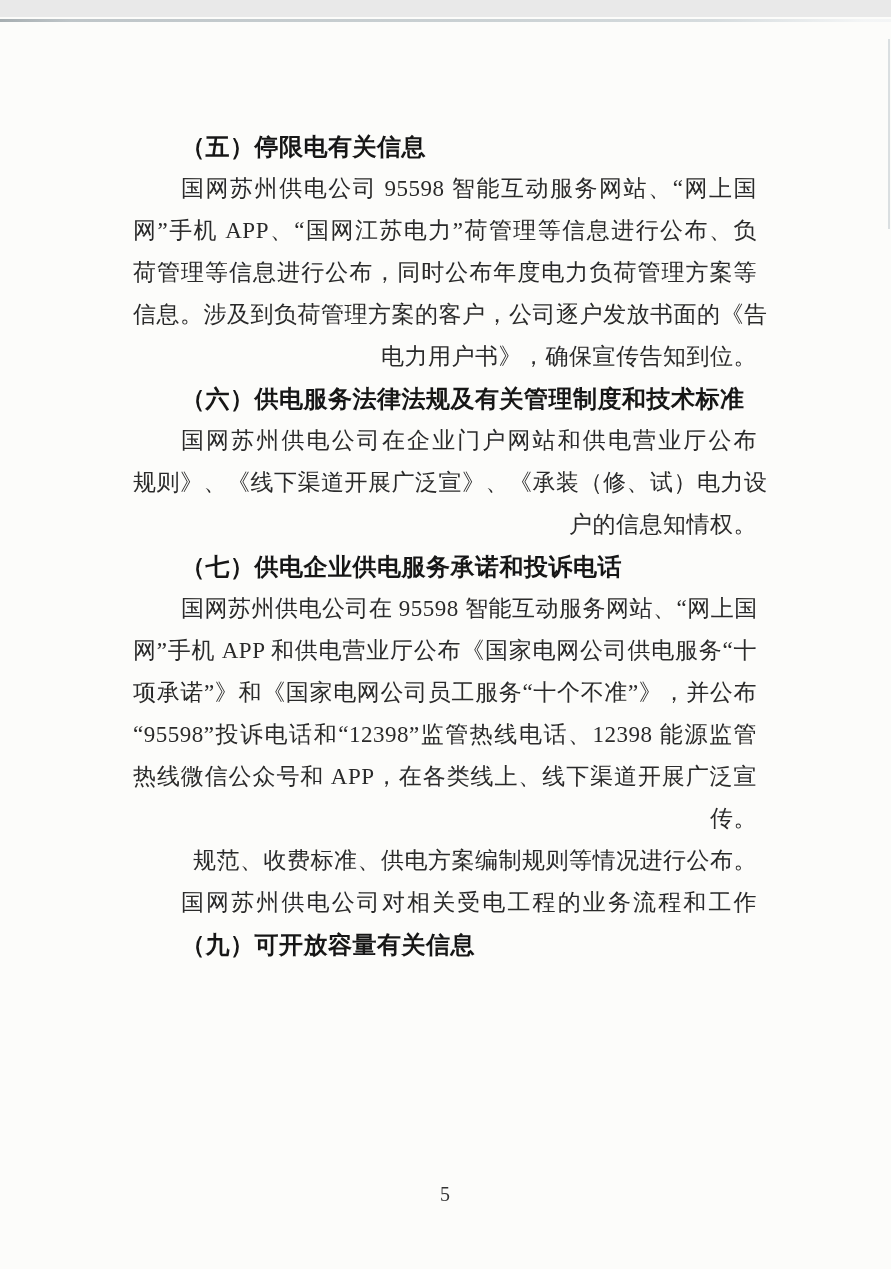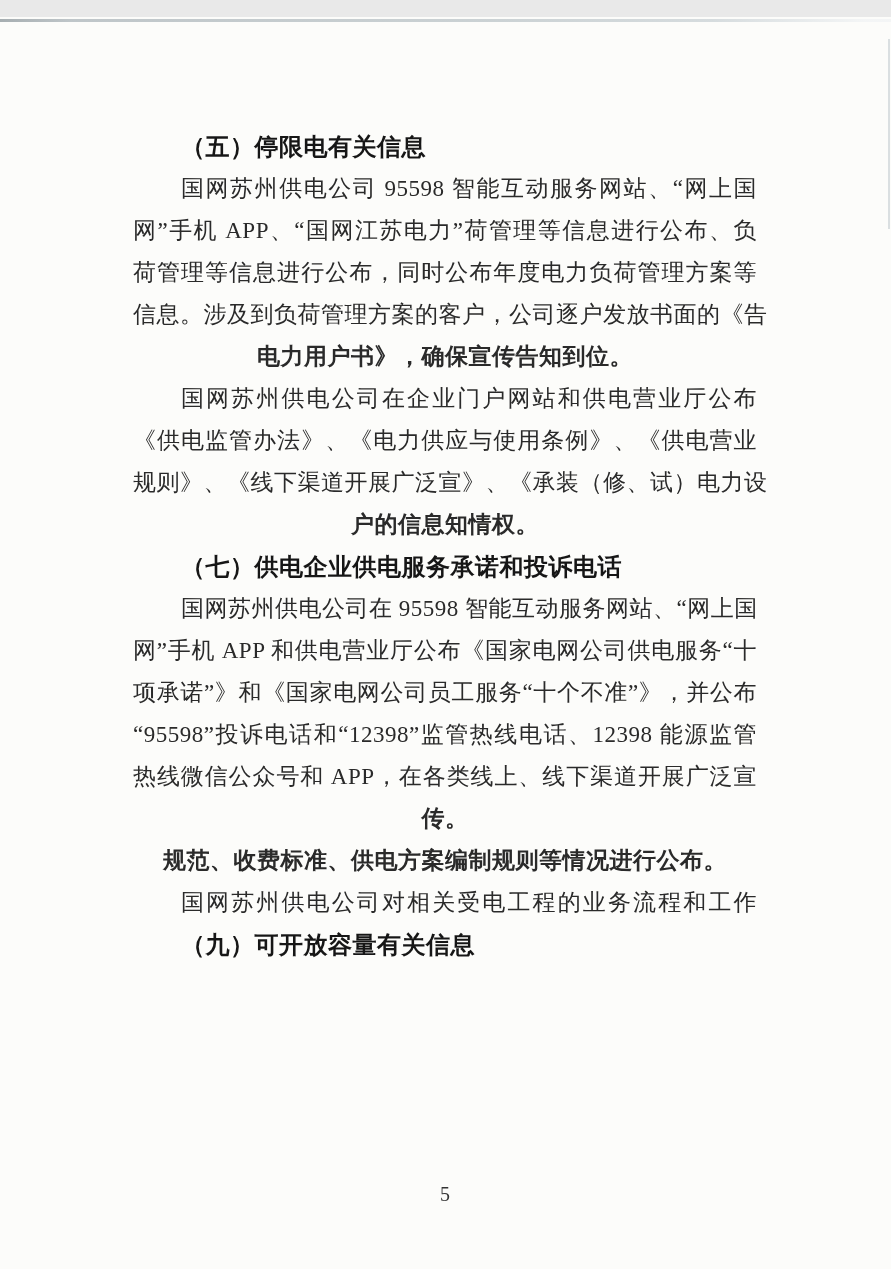--- a/index.html
+++ b/index.html
@@ -50,22 +50,21 @@
     font-size: 23px;
     white-space: nowrap;
     letter-spacing: 0.5px;
   }
   .line.full {
     text-align: justify;
     text-align-last: justify;
     -moz-text-align-last: justify;
   }
   .line.end {
-    text-align: center;
-    font-weight: bold;
+    text-align: right;
   }
   .line.indent {
     padding-left: 48px;
   }
   .line.heading {
     padding-left: 48px;
     font-weight: 700;
     font-size: 24px;
     color: #161616;
     text-align: left;
@@ -89,22 +88,22 @@
 
   <div class="content">
 
     <div class="line heading">（五）停限电有关信息</div>
     <div class="line full indent">国网苏州供电公司 95598 智能互动服务网站、“网上国</div>
     <div class="line full">网”手机 APP、“国网江苏电力”荷管理等信息进行公布、负</div>
     <div class="line full">荷管理等信息进行公布，同时公布年度电力负荷管理方案等</div>
     <div class="line full">信息。涉及到负荷管理方案的客户，公司逐户发放书面的《告</div>
     <div class="line end">电力用户书》，确保宣传告知到位。</div>
 
+    <div class="line heading">（六）供电服务法律法规及有关管理制度和技术标准</div>
     <div class="line full indent">国网苏州供电公司在企业门户网站和供电营业厅公布</div>
-    <div class="line full">《供电监管办法》、《电力供应与使用条例》、《供电营业</div>
     <div class="line full">规则》、《线下渠道开展广泛宣》、《承装（修、试）电力设</div>
     <div class="line end">户的信息知情权。</div>
 
     <div class="line heading">（七）供电企业供电服务承诺和投诉电话</div>
     <div class="line full indent">国网苏州供电公司在 95598 智能互动服务网站、“网上国</div>
     <div class="line full">网”手机 APP 和供电营业厅公布《国家电网公司供电服务“十</div>
     <div class="line full">项承诺”》和《国家电网公司员工服务“十个不准”》，并公布</div>
     <div class="line full">“95598”投诉电话和“12398”监管热线电话、12398 能源监管</div>
     <div class="line full">热线微信公众号和 APP，在各类线上、线下渠道开展广泛宣</div>
     <div class="line end">传。</div>

